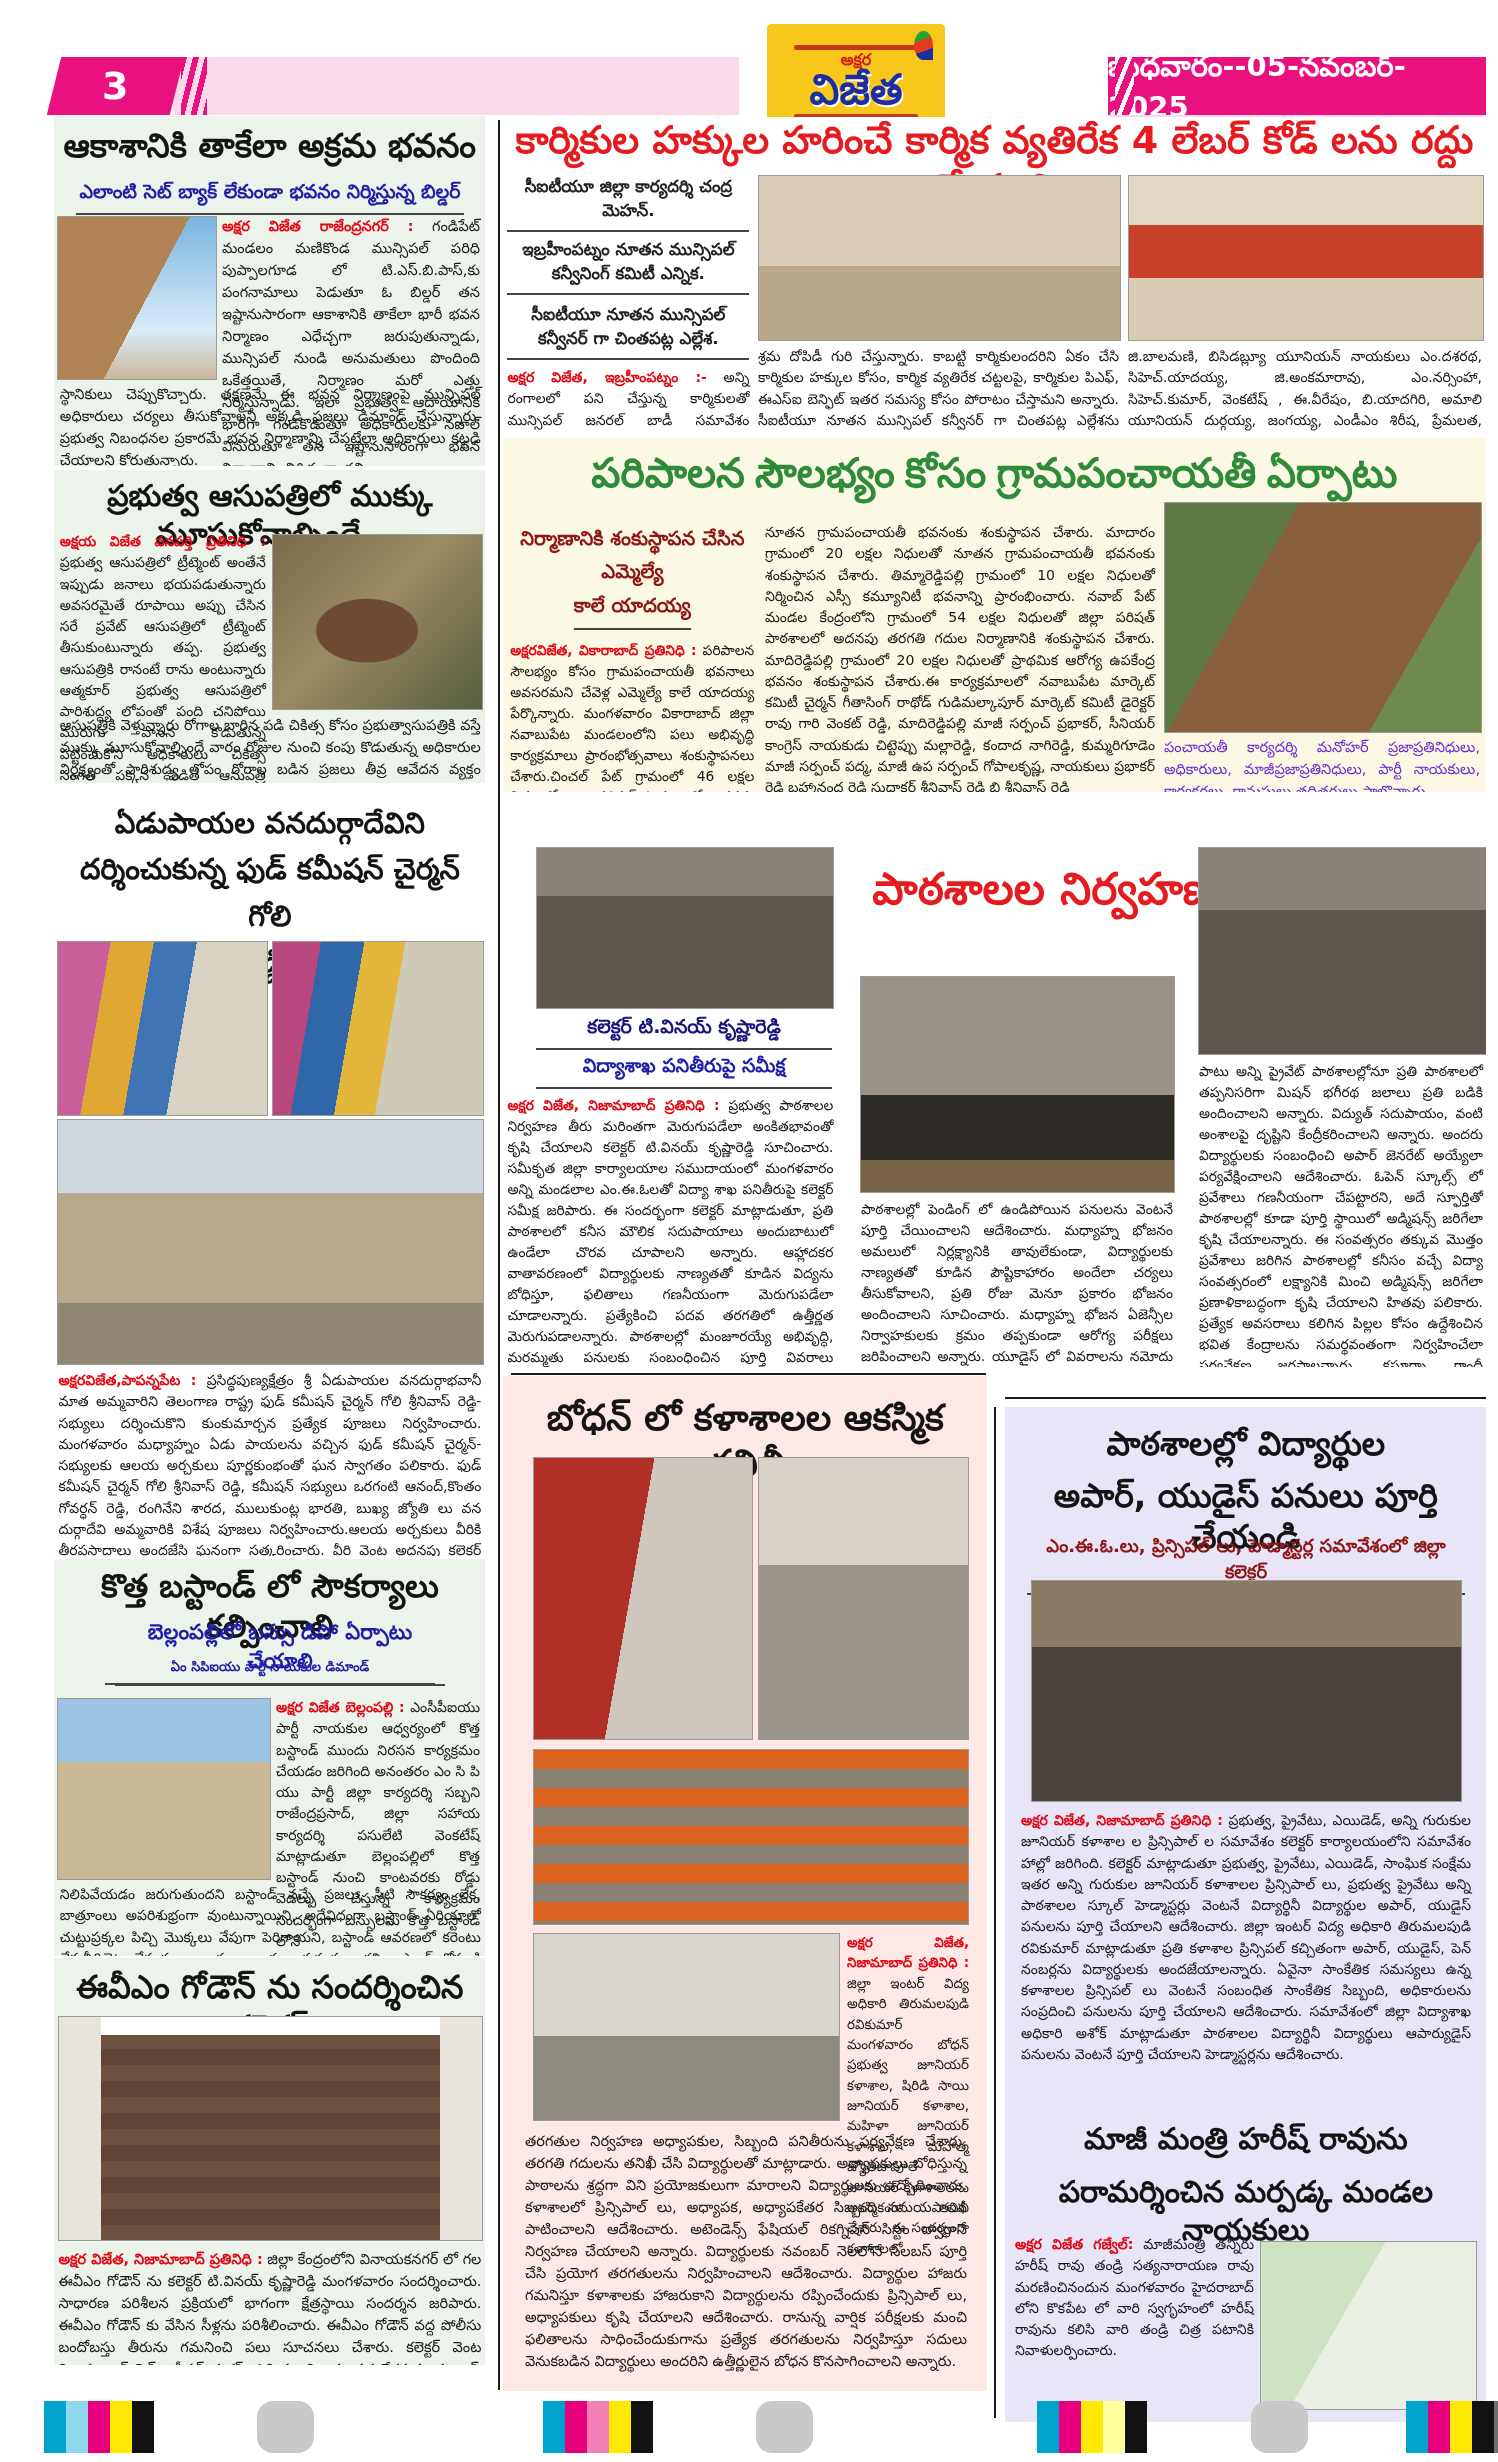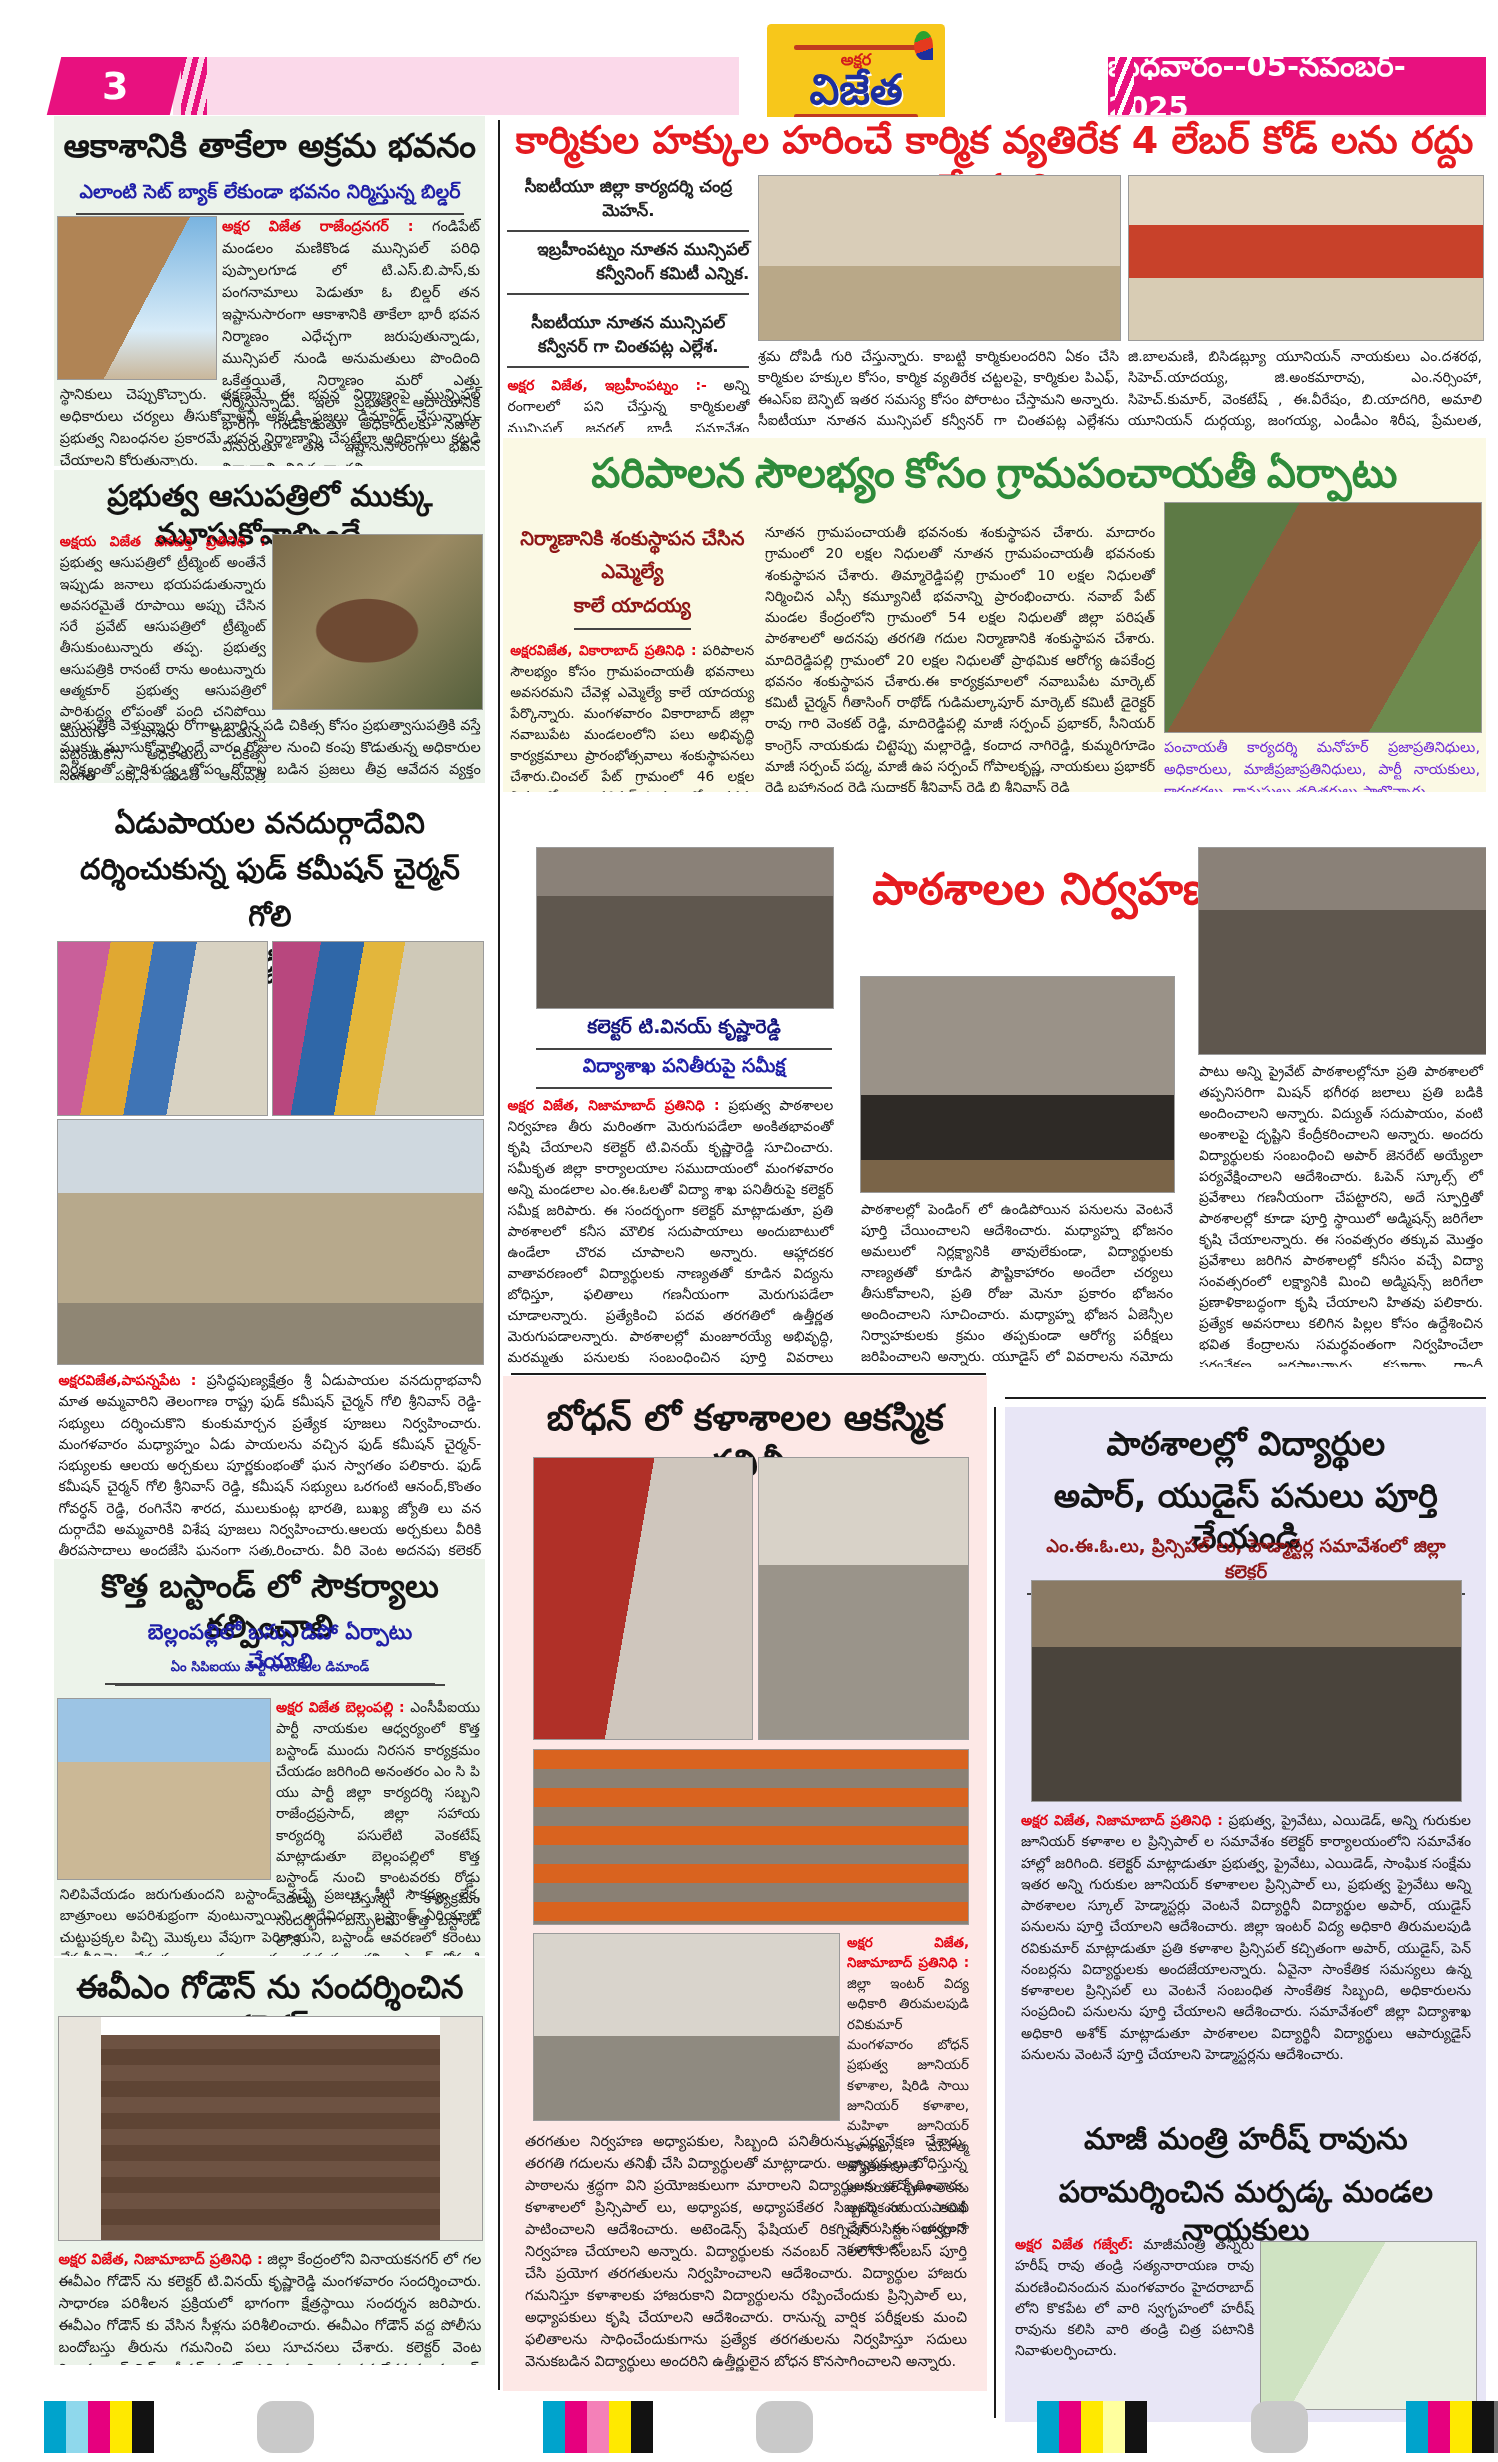--- a/index.html
+++ b/index.html
@@ -166,21 +166,21 @@
     <div class="body abs" style="left:4.4px;top:290px;width:423px;height:109px;font-size:14.5px;">
       <span class="dl">అక్షర విజేత, నిజామాబాద్ ప్రతినిధి :</span>
       <span>జిల్లా కేంద్రంలోని వినాయకనగర్ లో గల ఈవీఎం గోడౌన్ ను కలెక్టర్ టి.వినయ్ కృష్ణారెడ్డి మంగళవారం సందర్శించారు. సాధారణ పరిశీలన ప్రక్రియలో భాగంగా క్షేత్రస్థాయి సందర్శన జరిపారు. ఈవీఎం గోడౌన్ కు వేసిన సీళ్లను పరిశీలించారు. ఈవీఎం గోడౌన్ వద్ద పోలీసు బందోబస్తు తీరును గమనించి పలు సూచనలు చేశారు. కలెక్టర్ వెంట నిజామాబాద్ ఫైర్ ఆఫీసర్ శంకర్, ఎన్నికల విభాగం పర్యవేక్షకుడు ధన్వాల్, సిబ్బంది సాత్విక్, విజయేందర్ రెడ్డి తదితరులు ఉన్నారు.</span>
     </div>
   </div>
 
   <div class="art bg-white" style="left:503px;top:117px;width:983px;height:315px;">
     <div class="hl hl-red abs" style="left:2.9px;top:0;width:977px;font-size:38px;">కార్మికుల హక్కుల హరించే కార్మిక వ్యతిరేక 4 లేబర్ కోడ్ లను రద్దు చేయాలి</div>
     <div class="abs" style="left:4.4px;top:59px;width:242px;">
       <div class="sub-maroon u" style="font-size:16.7px;color:#222;margin-bottom:7.3px;">సీఐటీయూ జిల్లా కార్యదర్శి చంద్ర మెహన్.</div>
-      <div class="sub-maroon u" style="font-size:16.7px;color:#222;margin-bottom:17px;text-align:right;">ఇబ్రహీంపట్నం నూతన మున్సిపల్ కన్వీనింగ్ కమిటీ ఎన్నిక.</div>
+      <div class="sub-maroon u" style="font-size:16.7px;color:#222;margin-bottom:9px;">ఇబ్రహీంపట్నం నూతన మున్సిపల్ కన్వీనింగ్ కమిటీ ఎన్నిక.</div>
       <div class="sub-maroon u" style="font-size:16.7px;color:#222;margin-bottom:7.3px;">సీఐటీయూ నూతన మున్సిపల్ కన్వీనర్ గా చింతపట్ల ఎల్లేశ.</div>
       <div class="body" style="font-size:14px;">
         <span class="dl">అక్షర విజేత, ఇబ్రహీంపట్నం :-</span>
         <span>అన్ని రంగాలలో పని చేస్తున్న కార్మికులతో మున్సిపల్ జనరల్ బాడీ సమావేశం మంగళవారం రంగారెడ్డి జిల్లా ఇబ్రహీంపట్నం పాషా, నరహరి స్మారక కేంద్రంలో సీఐటీయూ జిల్లా సహాయ కార్య దర్శి ఆధ్వర్యంలో ఏర్పాటు చేశారు. ఈ సందర్భంగా జిల్లా కార్యదర్శి చంద్రమోహన్ మాట్లాడుతూ కార్మికుల హక్కుల హరించే కార్మిక వ్యతిరేక 4 లేబర్ కోడ్ లను రద్దు చేయాలని, గత కొన్ని సంవత్సరాలుగా యాజమాన్యాలు కార్మికులను</span>
       </div>
     </div>
     <div class="ph ph-meet1" style="left:255px;top:58px;width:361px;height:164px;"></div>
     <div class="ph ph-meet2" style="left:625px;top:58px;width:354px;height:164px;"></div>
     <div class="body abs" style="left:255px;top:229px;width:361px;height:84px;font-size:14px;">శ్రమ దోపిడీ గురి చేస్తున్నారు. కాబట్టి కార్మికులందరిని ఏకం చేసి కార్మికుల హక్కుల కోసం, కార్మిక వ్యతిరేక చట్టలపై, కార్మికుల పిఎఫ్, ఈఎస్ఐ బెన్ఫిట్ ఇతర సమస్య కోసం పోరాటం చేస్తామని అన్నారు. సీఐటీయూ నూతన మున్సిపల్ కన్వీనర్ గా చింతపట్ల ఎల్లేశను ఎన్నుకోవడం 21 మంది సభ్యులతో కమిటీ ఎన్నిక చేశారు. ఈ కార్యక్రమంలో అంగన్వాడీ యూనియన్ జిల్లా నాయకురాలు</div>
     <div class="body abs" style="left:625px;top:229px;width:354px;height:84px;font-size:14px;">జి.బాలమణి, బిసిడబ్ల్యూ యూనియన్ నాయకులు ఎం.దశరథ, సిహెచ్.యాదయ్య, జి.అంకమారావు, ఎం.నర్సింహా, సిహెచ్.కుమార్, వెంకటేష్ , ఈ.వీరేషం, బి.యాదగిరి, అమాలి యూనియన్ దుర్గయ్య, జంగయ్య, ఎండీఎం శిరీష, ప్రేమలత, మున్సిపల్ యూనియన్ జంగమ్మ, యాదమ్మా తదితరులు పాల్గొన్నారు.</div>

